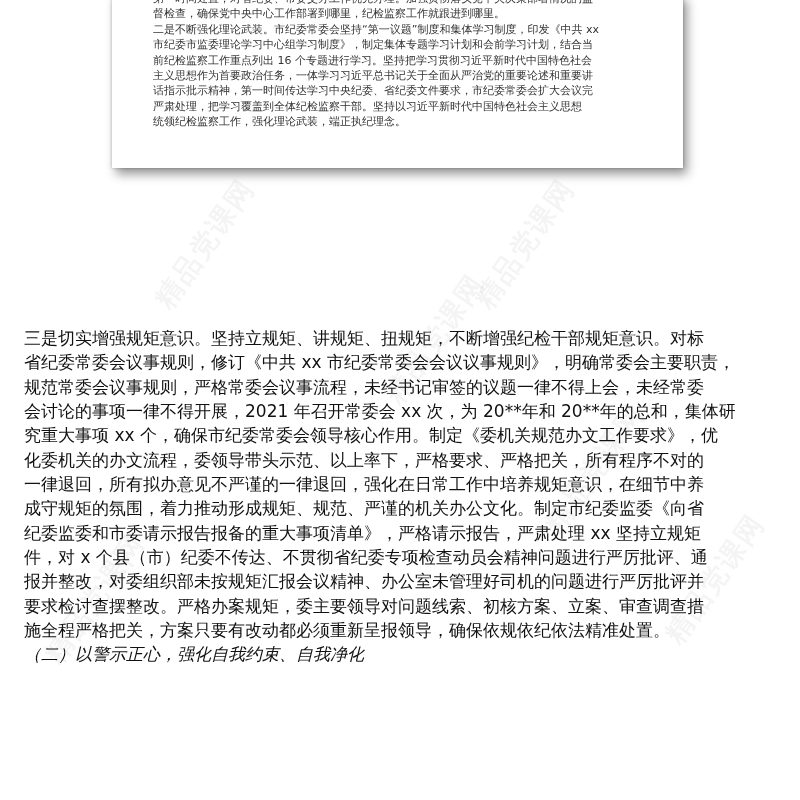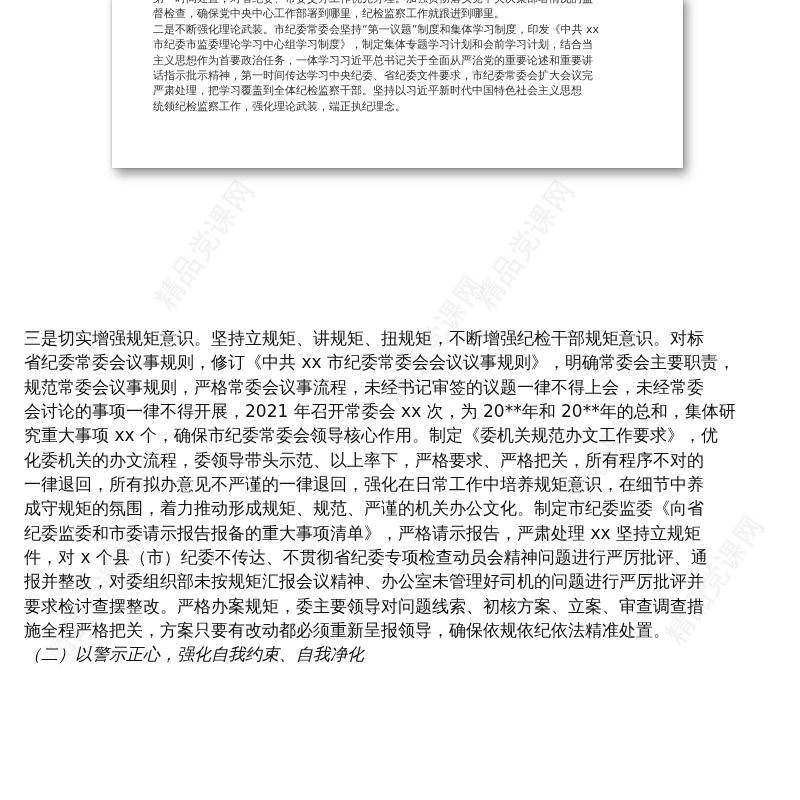--- a/index.html
+++ b/index.html
@@ -79,20 +79,21 @@
 <div class="watermark" style="left:520px; top:450px;">精品党课网</div>
 <div class="watermark" style="left:20px; top:580px;">精品党课网</div>
 <div class="watermark" style="left:640px; top:560px;">精品党课网</div>
 
 <div class="page-card">
   <div class="card-text" style="top:6px;">
     <span class="card-line" style="margin-top:-9px;">第一时间处置，对省纪委、市委交办工作优先办理。加强贯彻落实党中央决策部署情况的监</span>
     <span class="card-line">督检查，确保党中央中心工作部署到哪里，纪检监察工作就跟进到哪里。</span>
     <span class="card-line">二是不断强化理论武装。市纪委常委会坚持“第一议题”制度和集体学习制度，印发《中共 xx</span>
     <span class="card-line">市纪委市监委理论学习中心组学习制度》，制定集体专题学习计划和会前学习计划，结合当</span>
+    <span class="card-line">前纪检监察工作重点列出 16 个专题进行学习。坚持把学习贯彻习近平新时代中国特色社会</span>
     <span class="card-line">主义思想作为首要政治任务，一体学习习近平总书记关于全面从严治党的重要论述和重要讲</span>
     <span class="card-line">话指示批示精神，第一时间传达学习中央纪委、省纪委文件要求，市纪委常委会扩大会议完</span>
     <span class="card-line">严肃处理，把学习覆盖到全体纪检监察干部。坚持以习近平新时代中国特色社会主义思想</span>
     <span class="card-line">统领纪检监察工作，强化理论武装，端正执纪理念。</span>
   </div>
 </div>
 
 <div class="body-text">
   <div>
     <span class="body-line">三是切实增强规矩意识。坚持立规矩、讲规矩、扭规矩，不断增强纪检干部规矩意识。对标</span>

